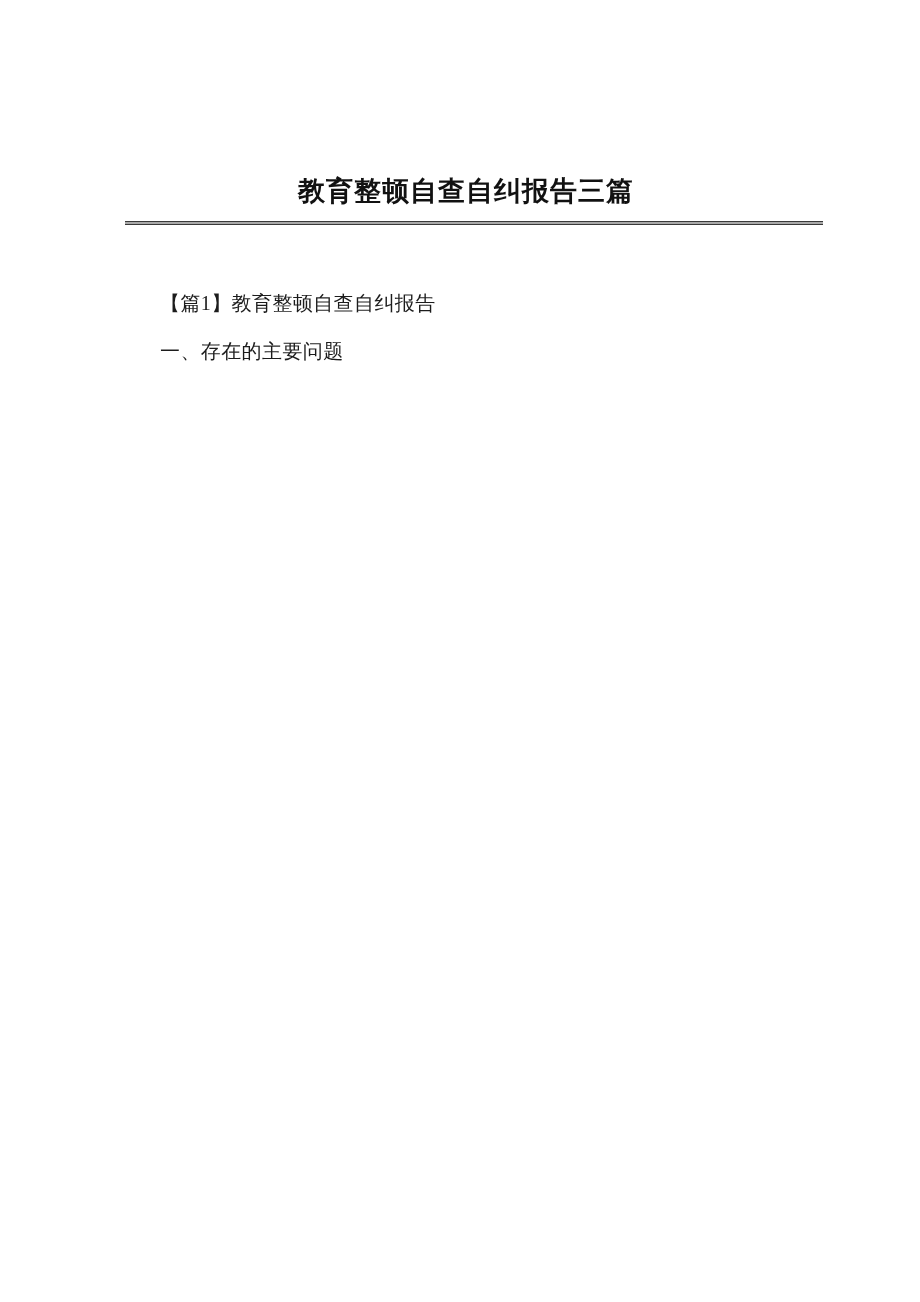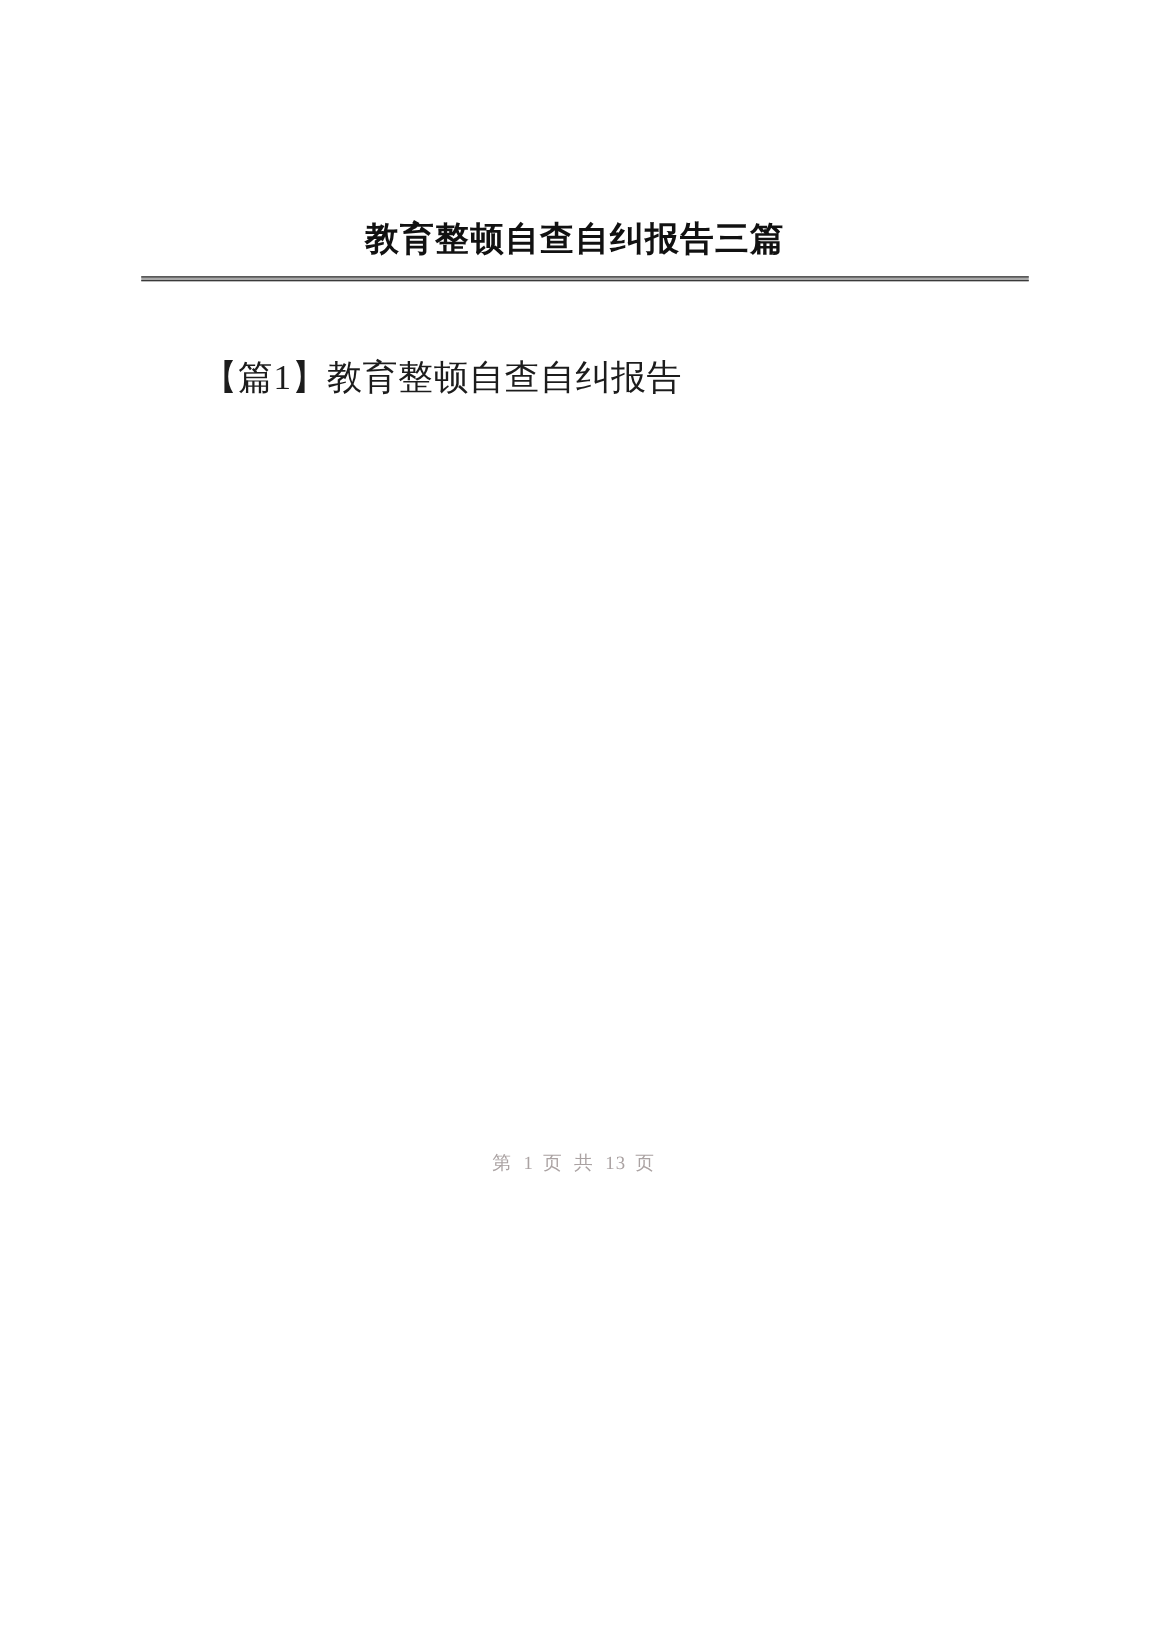--- a/index.html
+++ b/index.html
@@ -9,20 +9,21 @@
   }
   .page {
     position: relative;
     width: 920px;
     height: 1040px;
     background: #ffffff;
     overflow: hidden;
     font-family: "Liberation Serif", "DejaVu Serif", serif;
     color: #1c1c1c;
     box-sizing: border-box;
+    padding-left: 12px;
   }
   .content {
     padding: 0 97px 0 113px; 
   }
   .doc-title {
     margin: 0;
     padding-top: 170px;
     text-align: center;
     font-family: "Liberation Sans", "DejaVu Sans", sans-serif;
     font-size: 27px;
@@ -33,21 +34,21 @@
   }
   .title-rule {
     margin-top: 8px;
     height: 2px;
     background: #a9a9a9;
     border-top: 1.5px solid #3a3a3a;
     border-bottom: 1.5px solid #3a3a3a;
   }
   .doc-body {
     margin-top: 54px;
-    font-size: 28px;
+    font-size: 20px;
     line-height: 48px;
     letter-spacing: 0.4px;
     text-align: justify;
   }
   .para {
     margin: 0;
     text-indent: 1.75em;
   }
   .page-footer {
     position: absolute;
@@ -70,20 +71,18 @@
 
 <div class="page">
 
   <h1 class="doc-title">教育整顿自查自纠报告三篇</h1>
 
   <div class="content">
     <div class="title-rule"></div>
 
     <div class="doc-body">
       <p class="para">【篇1】教育整顿自查自纠报告</p>
+      <p class="para">一、存在的主要问题</p>
     </div>
   </div>
 
-  <div class="page-footer">
-    <span>第</span><span class="num">1</span><span>页 共</span><span class="num">13</span><span>页</span>
-  </div>
 
 </div>
 
 </body></html>

